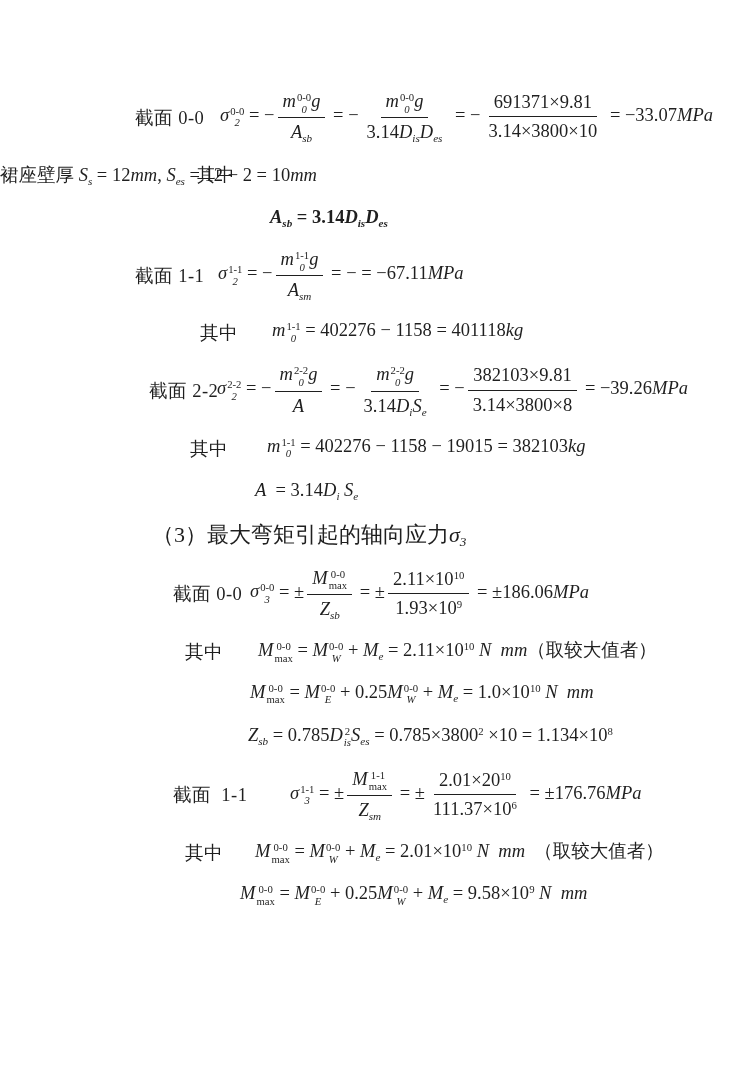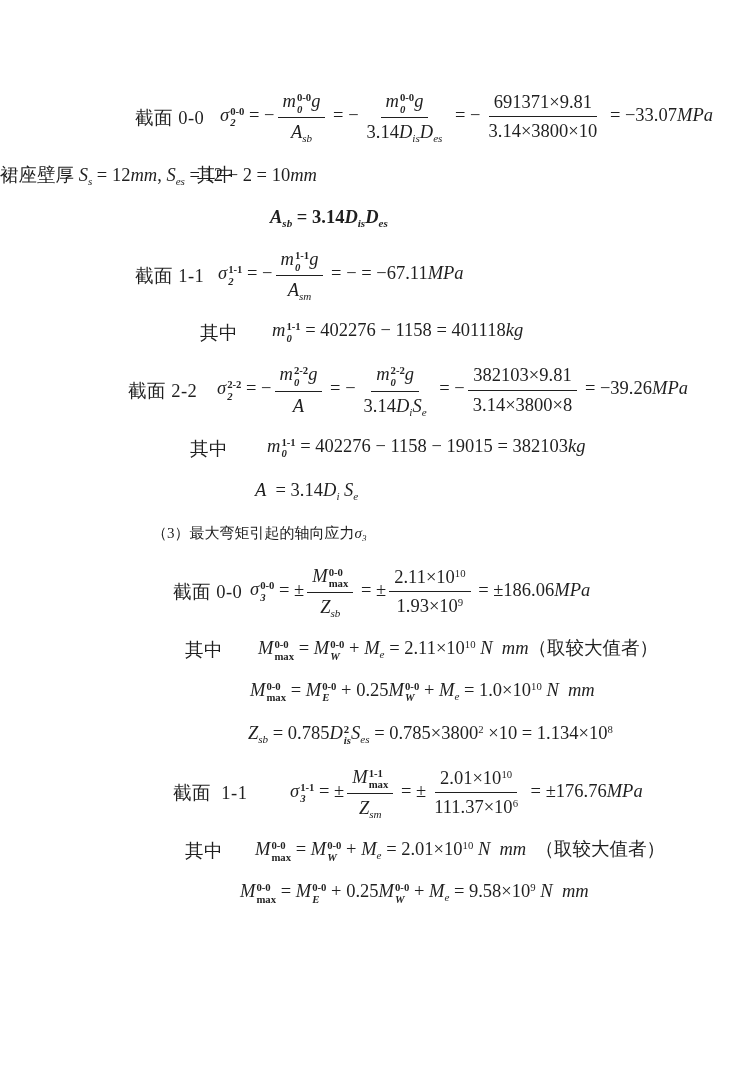--- a/index.html
+++ b/index.html
@@ -6,34 +6,34 @@
   body{
     width:756px;height:1070px;overflow:hidden;
     background:#ffffff;color:#1f1f1f;
     font-family:"Liberation Serif","DejaVu Serif",serif;
   }
   .doc{position:relative;width:756px;height:1070px;padding-top:88px;box-sizing:border-box;}
   .row{
     position:relative;display:flex;align-items:center;
     margin-bottom:15px;min-height:28px;font-size:18.5px;
   }
-  .row.heading{font-size:15px;}
+  .row.heading{font-size:22px;}
   .label{
     position:absolute;top:50%;transform:translateY(-50%);
     white-space:pre;letter-spacing:0.5px;
   }
   .fm{display:inline-block;white-space:nowrap;}
   .fm .rm,.fm .it{white-space:pre;}
   .it{font-style:italic;}
   sub,sup{line-height:0;}
   sub.sb{font-size:0.6em;vertical-align:-0.32em;}
   sup.up{font-size:0.58em;vertical-align:0.55em;}
   .stk{
     display:inline-block;vertical-align:-0.52em;
-    line-height:1.08;font-size:0.58em;margin-left:1px;text-align:left;font-weight:bold;
+    line-height:1.08;font-size:0.58em;margin-left:1px;text-align:center;
   }
   .stk span{display:block;white-space:pre;}
   .frac{
     display:inline-flex;flex-direction:column;align-items:center;
     vertical-align:middle;margin:0 3px;line-height:1.3;text-align:center;
   }
   .frac .num{border-bottom:1.2px solid #1f1f1f;padding:1px 5px 2px;}
   .frac .den{padding:2px 5px 1px;}
 </style>
 </head>
@@ -66,21 +66,21 @@
         <span class="fm" style="margin-left: 218px;"><span><span class="it">σ</span><span class="stk"><span>1-1</span><span class="it">2</span></span></span><span class="rm"> = −</span><span class="frac">
             <span class="num"><span><span class="it">m</span><span class="stk"><span>1-1</span><span class="it">0</span></span></span><span class="it">g</span></span>
             <span class="den"><span class="it">A</span><sub class="sb it">sm</sub></span>
           </span><span class="rm"> = −</span><span class="rm"> = −67.11</span><span class="it">MPa</span></span>
       </div>
       <div class="row">
         <span class="label" style="left: 200px;">其中</span>
         <span class="fm" style="margin-left: 272px;"><span><span class="it">m</span><span class="stk"><span>1-1</span><span class="it">0</span></span></span><span class="rm"> = 402276 − 1158 = 401118</span><span class="it">kg</span></span>
       </div>
       <div class="row">
-        <span class="label" style="left: 128px;">截面 2-2</span>
+        <span class="label" style="left: 149px;">截面 2-2</span>
         <span class="fm" style="margin-left: 217px;"><span><span class="it">σ</span><span class="stk"><span>2-2</span><span class="it">2</span></span></span><span class="rm"> = −</span><span class="frac">
             <span class="num"><span><span class="it">m</span><span class="stk"><span>2-2</span><span class="it">0</span></span></span><span class="it">g</span></span>
             <span class="den"><span class="it">A</span></span>
           </span><span class="rm"> = −</span><span class="frac">
             <span class="num"><span><span class="it">m</span><span class="stk"><span>2-2</span><span class="it">0</span></span></span><span class="it">g</span></span>
             <span class="den"><span class="rm">3.14</span><span class="it">D</span><sub class="sb it">i</sub><span class="it">S</span><sub class="sb it">e</sub></span>
           </span><span class="rm"> = −</span><span class="frac">
             <span class="num"><span class="rm">382103×9.81</span></span>
             <span class="den"><span class="rm">3.14×3800×8</span></span>
           </span><span class="rm"> = −39.26</span><span class="it">MPa</span></span>
@@ -114,21 +114,21 @@
       </div>
       <div class="row">
         <span class="fm" style="margin-left: 248px;"><span class="it">Z</span><sub class="sb it">sb</sub><span class="rm"> = 0.785</span><span><span class="it">D</span><span class="stk"><span>2</span><span class="it">is</span></span></span><span class="it">S</span><sub class="sb it">es</sub><span class="rm"> = 0.785×3800</span><sup class="up">2</sup><span class="rm"> ×10 = 1.134×10</span><sup class="up">8</sup></span>
       </div>
       <div class="row">
         <span class="label" style="left: 173px;">截面  1-1</span>
         <span class="fm" style="margin-left: 290px;"><span><span class="it">σ</span><span class="stk"><span>1-1</span><span class="it">3</span></span></span><span class="rm"> = ±</span><span class="frac">
             <span class="num"><span><span class="it">M</span><span class="stk"><span>1-1</span><span class="">max</span></span></span></span>
             <span class="den"><span class="it">Z</span><sub class="sb it">sm</sub></span>
           </span><span class="rm"> = ±</span><span class="frac">
-            <span class="num"><span class="rm">2.01×10</span><sup class="up">10</sup></span>
+            <span class="num"><span class="rm">2.01×20</span><sup class="up">10</sup></span>
             <span class="den"><span class="rm">111.37×10</span><sup class="up">6</sup></span>
           </span><span class="rm"> = ±176.76</span><span class="it">MPa</span></span>
       </div>
       <div class="row">
         <span class="label" style="left: 185px;">其中</span>
         <span class="fm" style="margin-left: 255px;"><span><span class="it">M</span><span class="stk"><span>0-0</span><span class="">max</span></span></span><span class="rm"> = </span><span><span class="it">M</span><span class="stk"><span>0-0</span><span class="it">W</span></span></span><span class="rm"> + </span><span class="it">M</span><sub class="sb it">e</sub><span class="rm"> = 2.01×10</span><sup class="up">10</sup><span class="it"> N  mm</span><span class="rm">  （取较大值者）</span></span>
       </div>
       <div class="row">
         <span class="fm" style="margin-left: 240px;"><span><span class="it">M</span><span class="stk"><span>0-0</span><span class="">max</span></span></span><span class="rm"> = </span><span><span class="it">M</span><span class="stk"><span>0-0</span><span class="it">E</span></span></span><span class="rm"> + 0.25</span><span><span class="it">M</span><span class="stk"><span>0-0</span><span class="it">W</span></span></span><span class="rm"> + </span><span class="it">M</span><sub class="sb it">e</sub><span class="rm"> = 9.58×10</span><sup class="up">9</sup><span class="it"> N  mm</span></span>
       </div>

